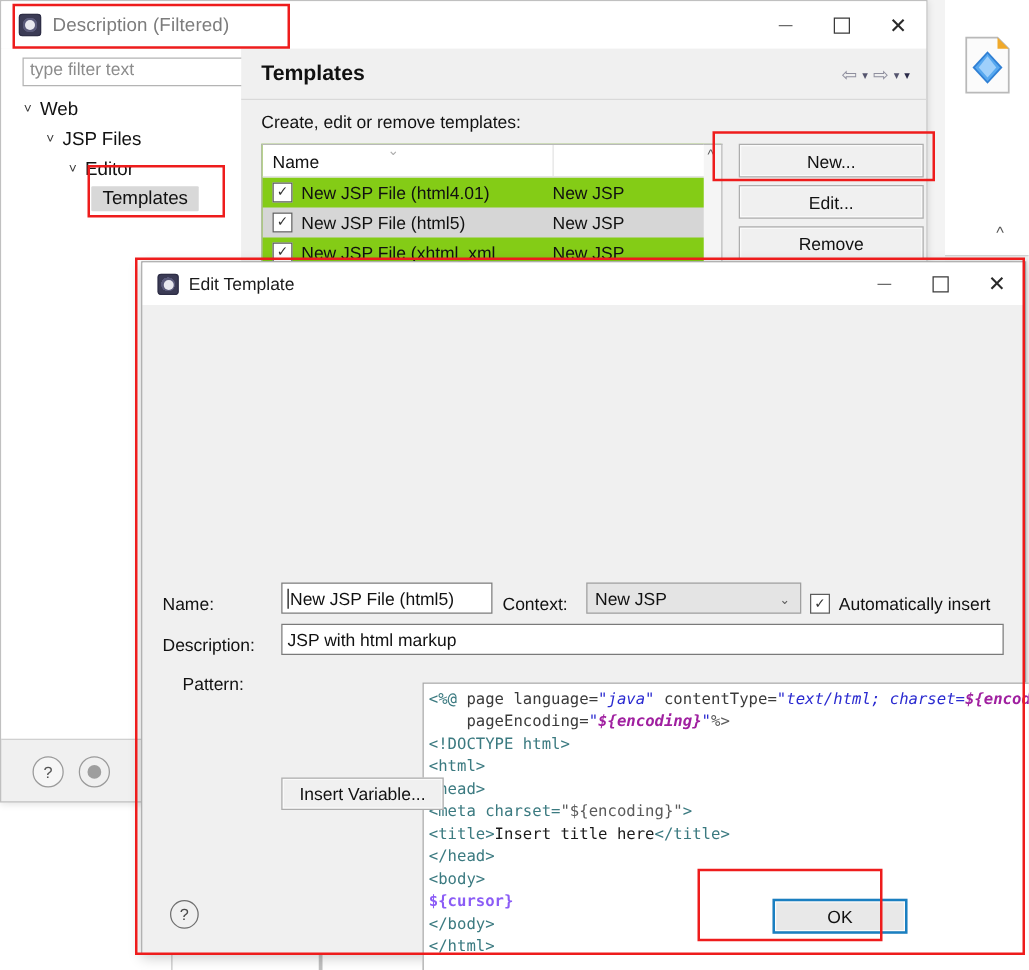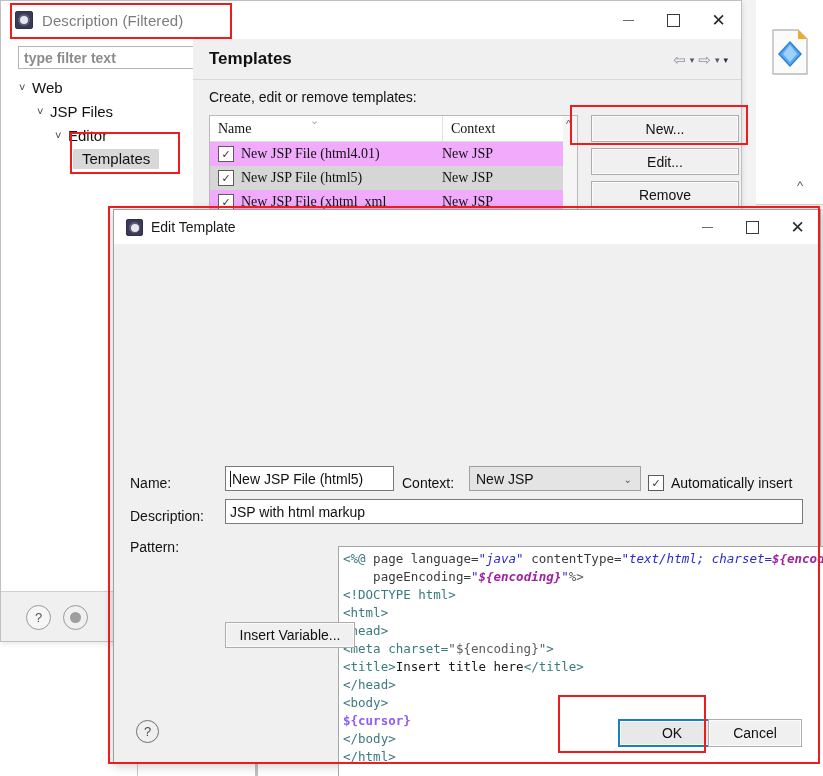--- a/index.html
+++ b/index.html
@@ -71,21 +71,21 @@
   .win-btn {
     width:45px; height:38px; display:flex; align-items:center; justify-content:center;
     color:#3a3a3a; font-size:14px;
   }
   .win-btn .minus { width:11px; height:1px; background:#6a6a6a; display:block; }
   .win-btn .sq { width:11px; height:11px; border:1px solid #3a3a3a; display:block; }
 
   .filter-box {
     position:absolute; left:17px; top:45px; width:192px; height:23px;
     border:1px solid #b4b4b4; background:#ffffff; box-sizing:border-box;
-    display:flex; align-items:center;font-weight:bold;
+    display:flex; align-items:flex-start;
   }
   .filter-text { font-size:14px; color:#8c8c8c; margin-left:5px; }
   .filter-eraser { position:absolute; right:5px; top:5px; color:#9a9a9a; font-size:11px; font-style:italic; }
 
   .tree { position:absolute; left:14px; top:74px; width:175px; }
   .tree-row { height:24px; display:flex; align-items:center; font-size:15px; color:#111; }
   .chev { width:13px; color:#3a3a3a; font-size:11px; flex:none; }
   .tree-sel {
     background:#d8d8d8; padding:1px 9px 2px 9px; border-radius:1px;
   }
@@ -105,21 +105,21 @@
   .page-title { position:absolute; left:16px; top:10px; font-size:17px; font-weight:bold; color:#111; }
   .nav-icons { position:absolute; right:13px; top:12px; display:flex; align-items:center; gap:4px; }
   .nav-arrow { color:#8f8f9e; font-size:15px; }
   .caret { color:#55556e; font-size:9px; }
   .caret.dark { color:#2a2a48; }
   .page-hr { position:absolute; left:0; top:40px; width:548px; height:1px; background:#d9d9d9; }
   .page-sub { position:absolute; left:16px; top:50px; font-size:14px; color:#111; }
 
   .tbl {
     position:absolute; left:16px; top:76px; width:368px; height:126px;
-    border:1px solid #b9b9b9; background:#f0abfc; box-sizing:border-box; overflow:hidden;font-family:Liberation Serif, serif;
+    border:1px solid #b9b9b9; background:#84cc16; box-sizing:border-box; overflow:hidden;
   }
   .tbl-head { display:flex; height:25px; background:#ffffff; border-bottom:1px solid #dcdcdc; }
   .th { font-size:14px; color:#111; display:flex; align-items:center; padding-left:8px; }
   .th.name { width:224px; border-right:1px solid #e3e3e3; position:relative; }
   .th.ctx { flex:1; }
   .sort-mark { position:absolute; left:100px; top:-2px; color:#aaa; font-size:11px; }
   .trow { display:flex; height:24px; align-items:center; font-size:14px; color:#111; }
   .trow.selected { background:#d6d6d6; }
   .cell-name { width:224px; display:flex; align-items:center; padding-left:8px; box-sizing:border-box; }
   .cell-ctx { flex:1; padding-left:8px; }
@@ -284,23 +284,20 @@
       </div>
       <div class="page-hr"></div>
       <div class="page-sub">Create, edit or remove templates:</div>
 
       <div class="tbl">
         <div class="tbl-head">
           <div class="th name">
             <span>Name</span>
             <span class="sort-mark">⌄</span>
           </div>
-          <div class="th ctx">
-            <span>Context</span>
-          </div>
         </div>
         <div class="trow">
           <div class="cell-name">
             <span class="cbx">✓</span>
             <span>New JSP File (html4.01)</span>
           </div>
           <div class="cell-ctx">New JSP</div>
         </div>
         <div class="trow selected">
           <div class="cell-name">
@@ -366,42 +363,41 @@
     <div class="auto-ins" style="left:534px; top:265px;">
       <span class="cbx">✓</span>
       <span>Automatically insert</span>
     </div>
 
     <div class="lbl" style="left:16px; top:298px;">Description:</div>
     <div class="tin" style="left:111px; top:289px; width:578px; height:25px;">
       <span>JSP with html markup</span>
     </div>
 
-    <div class="lbl" style="left:16px; top:329px;">Pattern:</div>
+    <div class="lbl" style="left:32px; top:329px;">Pattern:</div>
 
     <div class="pattern-wrap">
       <div class="code"><span class="k-tag">&lt;%@</span> <span class="k-attr">page language=</span><span class="k-str">"java"</span> <span class="k-attr">contentType=</span><span class="k-str">"text/html; charset=</span><span class="k-var">${encoding}</span>
     <span class="k-attr">pageEncoding=</span><span class="k-str">"</span><span class="k-var">${encoding}</span><span class="k-str">"</span><span class="k-plain">%&gt;</span>
 <span class="k-tag">&lt;!DOCTYPE html&gt;</span>
 <span class="k-tag">&lt;html&gt;</span>
 <span class="k-tag">&lt;head&gt;</span>
 <span class="k-tag">&lt;meta charset=</span><span class="k-plain">"${encoding}"</span><span class="k-tag">&gt;</span>
 <span class="k-tag">&lt;title&gt;</span><span style="color:#1a1a1a;">Insert title here</span><span class="k-tag">&lt;/title&gt;</span>
 <span class="k-tag">&lt;/head&gt;</span>
 <span class="k-tag">&lt;body&gt;</span>
 <span class="k-var2">${cursor}</span>
 <span class="k-tag">&lt;/body&gt;</span>
 <span class="k-tag">&lt;/html&gt;</span></div>
 
     </div>
 
     <div class="btn" style="left:111px; top:412px; width:130px; height:26px;">Insert Variable...</div>
 
     <div class="btn primary" style="left:504px; top:509px; width:108px; height:28px;">OK</div>
-    <div class="btn" style="left:594px; top:509px; width:94px; height:28px;">Cancel</div>
   </div>
 
   <div class="help-circ">?</div>
 
   <div class="redbox" style="left:10px;  top:3px;   width:222px; height:36px;"></div>
   <div class="redbox" style="left:70px;  top:132px; width:110px; height:42px;"></div>
   <div class="redbox" style="left:570px; top:105px; width:178px; height:40px;"></div>
   <div class="redbox" style="left:108px; top:206px; width:712px; height:558px;"></div>
   <div class="redbox" style="left:558px; top:695px; width:148px; height:58px;"></div>
 

